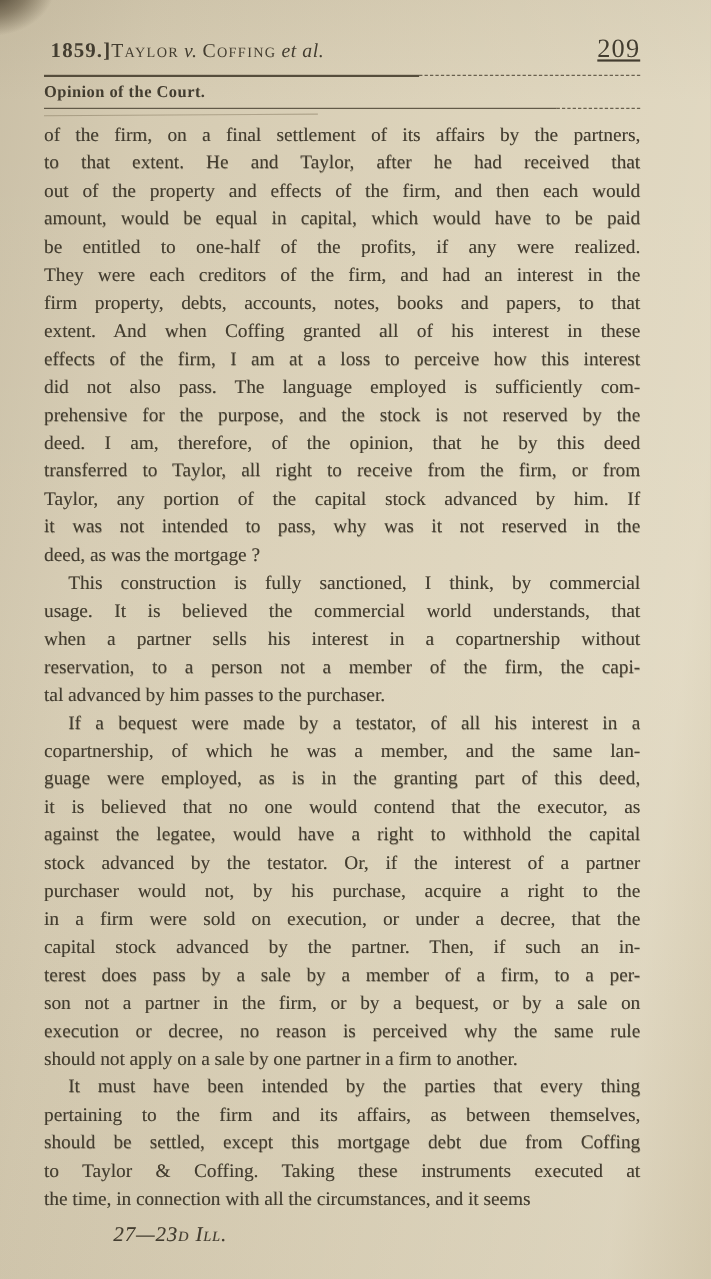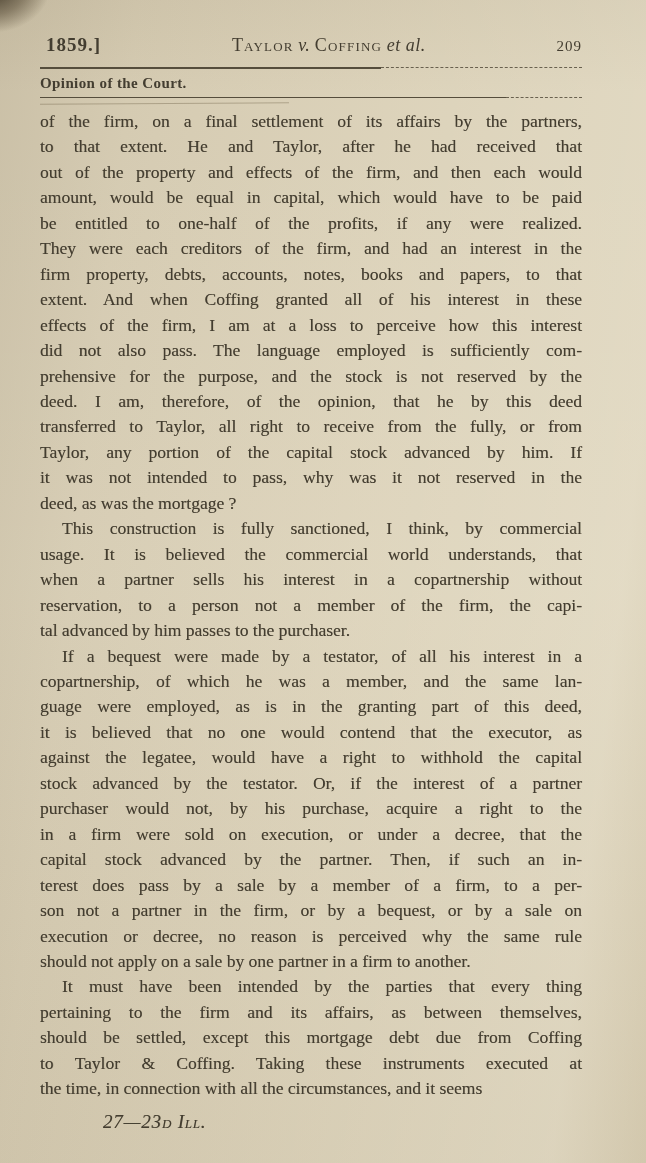--- a/index.html
+++ b/index.html
@@ -32,30 +32,31 @@
   }
   .year {
     font-size: 19px;
     font-weight: 700;
     letter-spacing: 1px;
     margin-left: 6px;
     white-space: nowrap;
   }
   .case-title {
     flex: 1;
-    text-align: center;
+    text-align: left;
     font-size: 18px;
     white-space: nowrap;
   }
   .sc { font-variant: small-caps; letter-spacing: 1.2px; }
   .it { font-style: italic; letter-spacing: 0.5px; }
   .page-number {
-    font-size: 15px;
+    font-size: 24px;
     letter-spacing: 1px;
     white-space: nowrap;
+    text-decoration: underline;
   }
   
   .rule { display: flex; height: 2px; }
   .rule .seg { border-top: 2px solid #554d3c; }
   .rule .seg.thin { border-top-width: 1.5px; }
   .rule .seg.dashed { border-top-style: dashed; border-top-width: 1.5px; opacity: 0.85; }
   .rule-top { margin-top: 9px; }
   .rule-top .s1 { flex: 0 0 63%; }
   .rule-top .s2 { flex: 1; }
   .rule-bottom { margin-top: 4px; }
@@ -136,21 +137,21 @@
         <div class="line">out of the property and effects of the firm, and then each would</div>
         <div class="line">amount, would be equal in capital, which would have to be paid</div>
         <div class="line">be entitled to one-half of the profits, if any were realized.</div>
         <div class="line">They were each creditors of the firm, and had an interest in the</div>
         <div class="line">firm property, debts, accounts, notes, books and papers, to that</div>
         <div class="line">extent.  And when Coffing granted all of his interest in these</div>
         <div class="line">effects of the firm, I am at a loss to perceive how this interest</div>
         <div class="line">did not also pass.  The language employed is sufficiently com-</div>
         <div class="line">prehensive for the purpose, and the stock is not reserved by the</div>
         <div class="line">deed.  I am, therefore, of the opinion, that he by this deed</div>
-        <div class="line">transferred to Taylor, all right to receive from the fully, or from</div>
+        <div class="line">transferred to Taylor, all right to receive from the firm, or from</div>
         <div class="line">Taylor, any portion of the capital stock advanced by him.  If</div>
         <div class="line">it was not intended to pass, why was it not reserved in the</div>
         <div class="line last">deed, as was the mortgage ?</div>
       </div>
       <div class="paragraph">
         <div class="line indent">This construction is fully sanctioned, I think, by commercial</div>
         <div class="line">usage.  It is believed the commercial world understands, that</div>
         <div class="line">when a partner sells his interest in a copartnership without</div>
         <div class="line">reservation, to a person not a member of the firm, the capi-</div>
         <div class="line last">tal advanced by him passes to the purchaser.</div>

